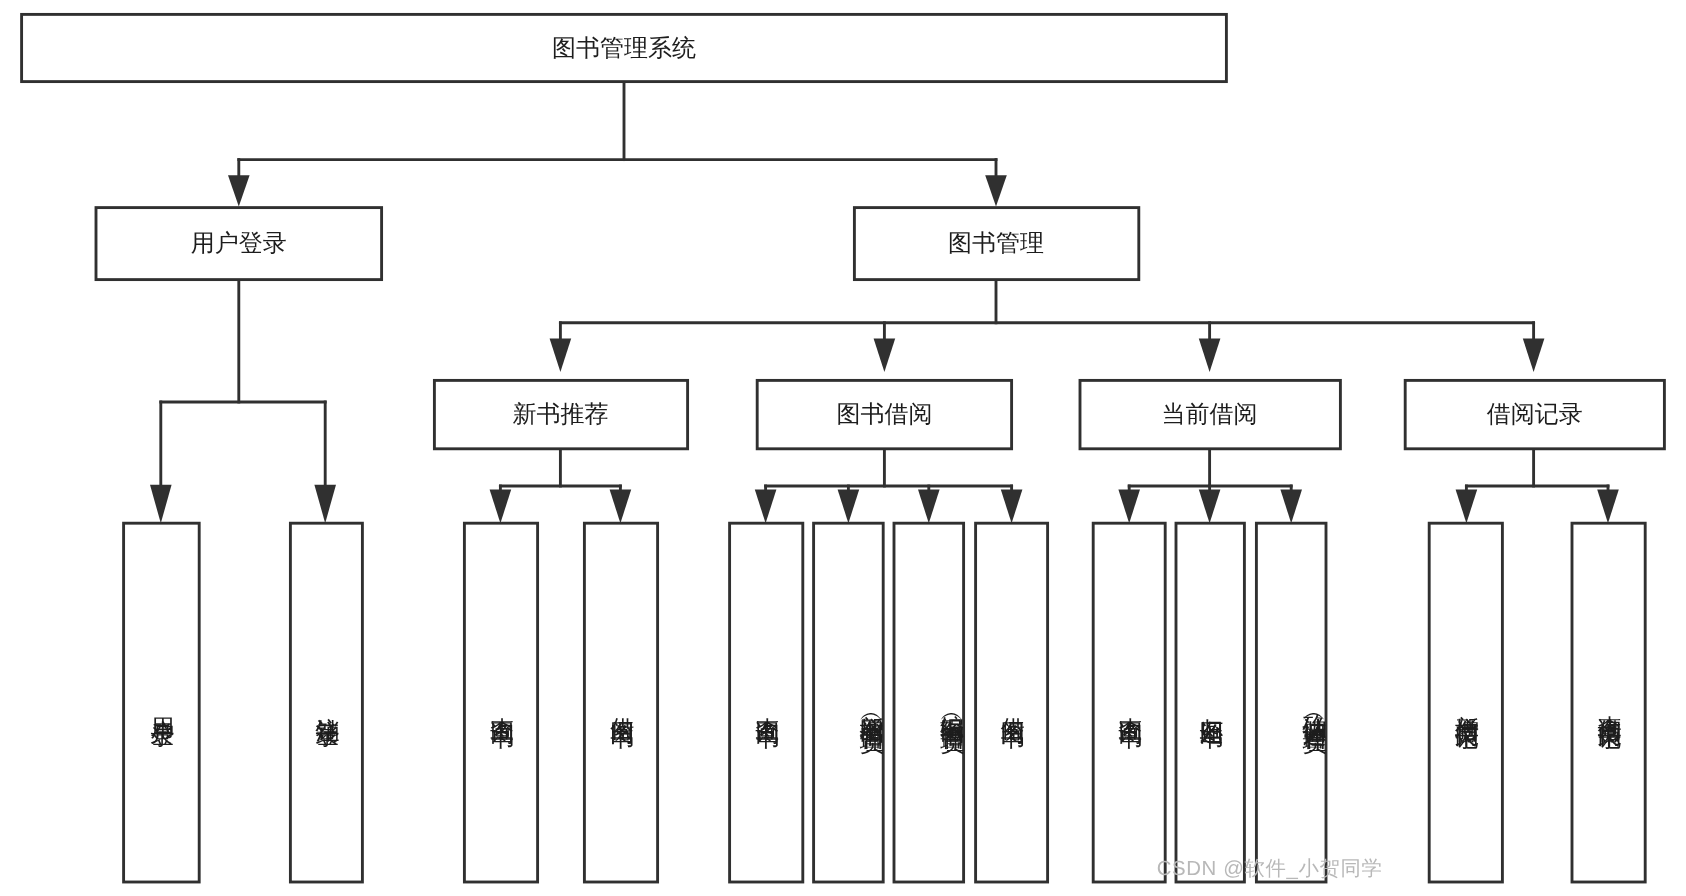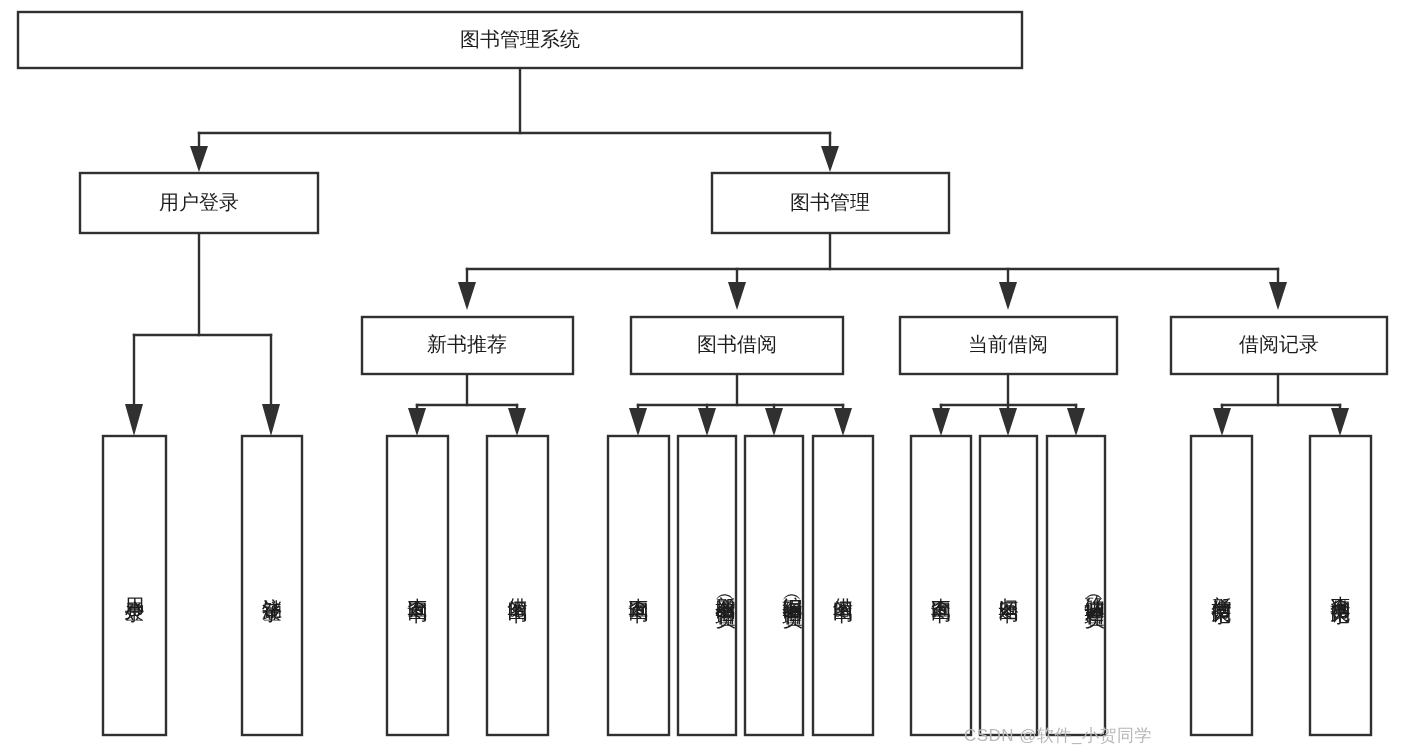--- a/index.html
+++ b/index.html
@@ -60,21 +60,21 @@
     text-align: center;
     white-space: nowrap;
     pointer-events: none;
     display: flex;
     align-items: center;
     justify-content: center;
   }
   .watermark {
     position: absolute;
     right: 8px;
-    bottom: 0;
+    bottom: 12px;
     font-family: "Liberation Sans", "DejaVu Sans", sans-serif;
     font-size: 17px;
     color: #b8b8b8;
     letter-spacing: 0.5px;
     white-space: nowrap;
   }
 </style>
 </head>
 <body>
 

